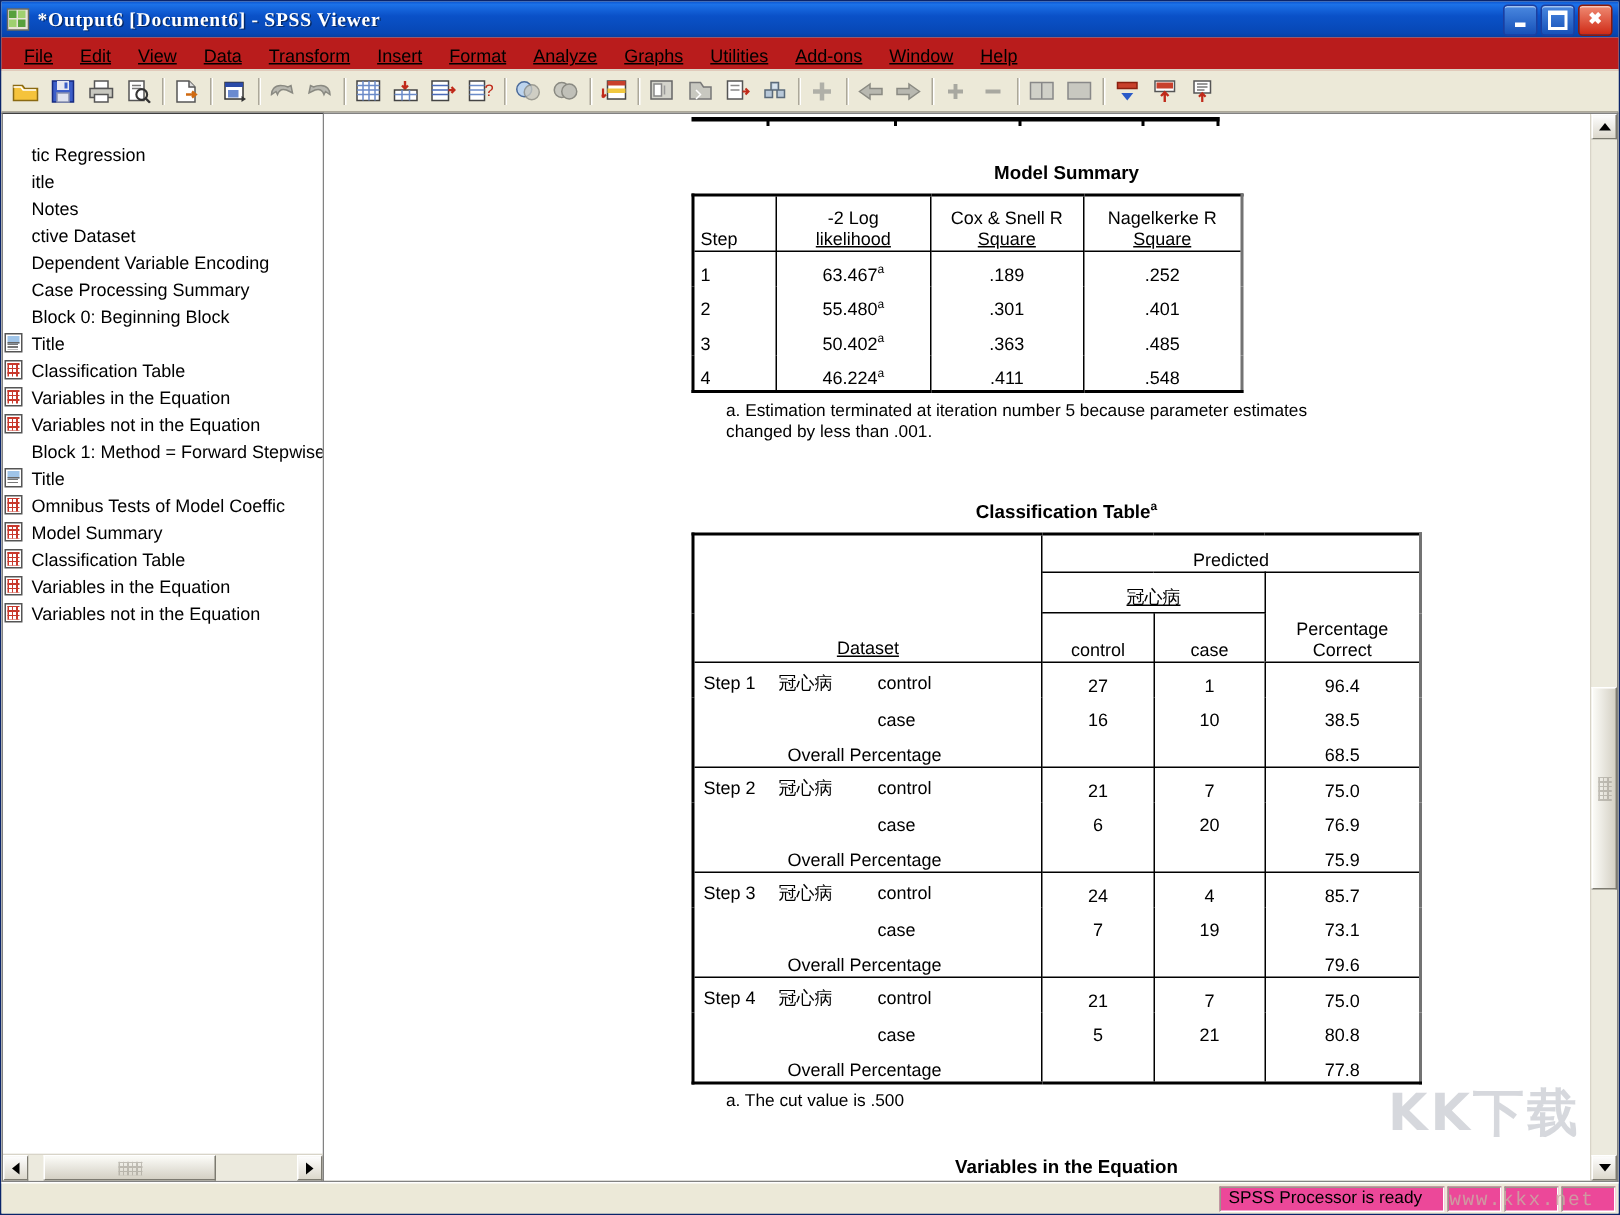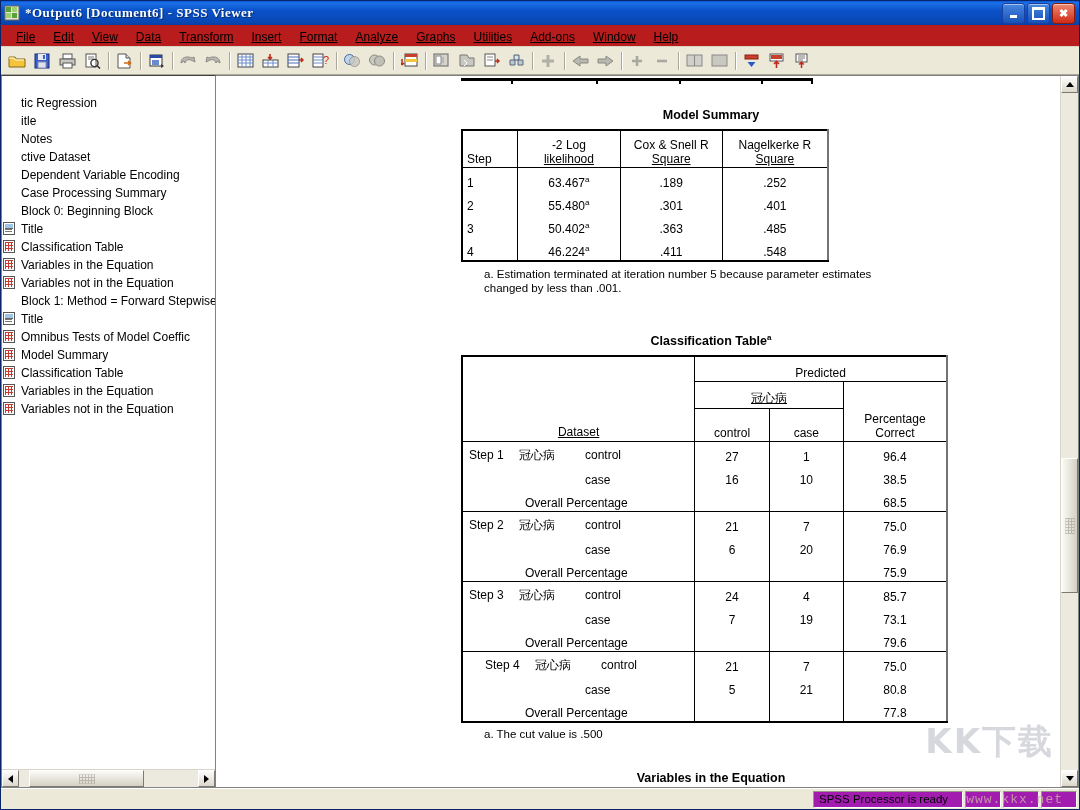--- a/index.html
+++ b/index.html
@@ -156,21 +156,21 @@
   .wm{position:absolute;pointer-events:none;}
   .wm-big{right:6px;bottom:22px;font-size:34px;font-weight:bold;color:#c9ccd2;
           font-family:"DejaVu Sans",sans-serif;opacity:.75;letter-spacing:2px;}
   .wm-small{right:14px;bottom:4px;font-size:13px;color:#c9a9a3;opacity:.85;
             font-family:Liberation Mono, monospace;letter-spacing:1px;}
 
   
   .statusbar{height:20px;flex:0 0 20px;background:#ece9d8;display:flex;
              align-items:center;padding:0 2px;border-top:1px solid #fff;}
   .st-spring{flex:1 1 auto;height:17px;}
-  .st-cell{height:17px;margin-left:2px;background:#a21caf;
+  .st-cell{height:17px;margin-left:2px;background:#ec4899;
            border:1px solid #fff;border-top-color:#9a968c;border-left-color:#9a968c;
            box-sizing:border-box;display:flex;align-items:center;
            padding:0 5px;font-size:11.5px;color:#000;white-space:nowrap;}
   .st-cell.w1{width:150px;} .st-cell.w2{width:36px;}
   .st-cell.w3{width:36px;} .st-cell.w4{width:36px;}
 </style>
 </head>
 <body>
 
 <div class="app">
@@ -736,21 +736,21 @@
             <tr>
               <td class="thick-l thin-r thin-b" style="height:21px;padding-left:6px;">
                 <span style="display:inline-block;width:56px;"></span><span>Overall Percentage</span>
               </td>
               <td class="ctr thin-r thin-b"></td>
               <td class="ctr thin-r thin-b"></td>
               <td class="rgt thick-r thin-b">79.6</td>
             </tr>
 
             <tr>
-              <td class="thick-l thin-r" style="height:21px;padding-left:22px;">
+              <td class="thick-l thin-r" style="height:21px;padding-left:6px;">
                 <span style="display:inline-block;width:50px;">Step 4</span><span style="display:inline-block;width:66px;">冠心病</span><span>control</span>
               </td>
               <td class="ctr thin-r">21</td>
               <td class="ctr thin-r">7</td>
               <td class="rgt thick-r">75.0</td>
             </tr>
             <tr>
               <td class="thick-l thin-r" style="height:21px;padding-left:6px;">
                 <span style="display:inline-block;width:116px;"></span><span>case</span>
               </td>

